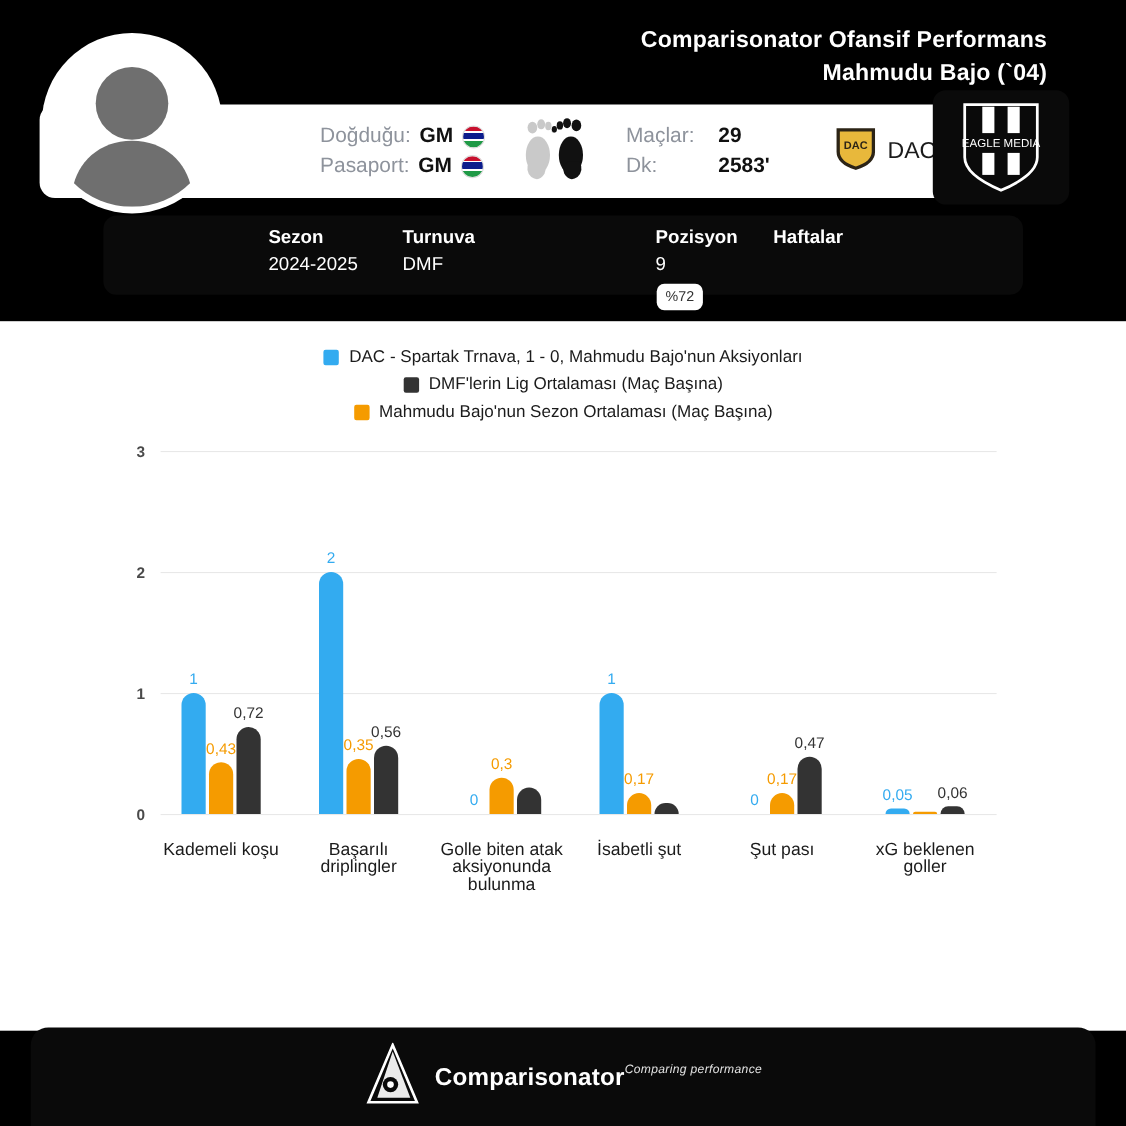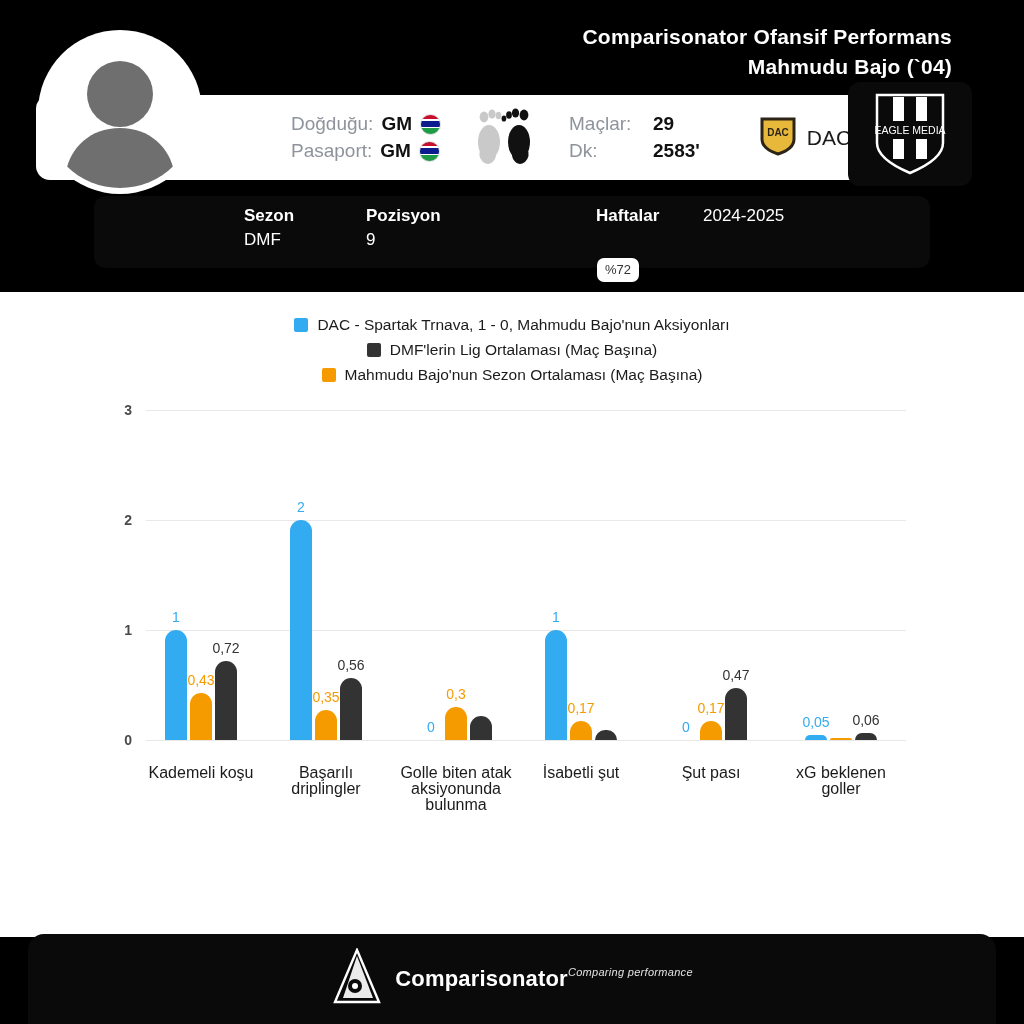--- a/index.html
+++ b/index.html
@@ -217,20 +217,21 @@
       <rect x="24" y="6" width="11" height="62" fill="#fff"></rect>
       <rect x="47" y="6" width="11" height="62" fill="#fff"></rect>
       <rect x="12" y="30" width="58" height="18" fill="#0a0a0a"></rect>
       <text x="41" y="43" font-family="Liberation Sans, sans-serif" font-size="10.5" fill="#fff" text-anchor="middle">EAGLE MEDIA</text>
     </svg>
   </div>
 
   <div class="meta-table">
     <div class="meta-grid">
       <div class="meta-h">Sezon</div>
+      <div class="meta-h">Turnuva</div>
       <div class="meta-h">Pozisyon</div>
       <div class="meta-h">Haftalar</div>
 
       <div class="meta-v">
         <span>2024-2025</span>
       </div>
       <div class="meta-v">
         <span>DMF</span>
       </div>
       <div class="meta-v">
@@ -276,21 +277,21 @@
               <span class="dl" style="color: rgb(51, 51, 51); text-align: center;">0,72</span>
             </div>
           </div>
         </div>
         <div class="cat-label" style="left: 141px; top: 473px;">Kademeli koşu</div>
         <div class="group" style="left: 290px; bottom: 197px; height: 1px;">
           <div class="bars">
             <div class="bar" style="height: 220px; background: rgb(51, 171, 240);">
               <span class="dl" style="color: rgb(51, 171, 240);">2</span>
             </div>
-            <div class="bar" style="height: 30px; background: rgb(245, 155, 0);">
+            <div class="bar" style="height: 50px; background: rgb(245, 155, 0);">
               <span class="dl" style="color: rgb(245, 155, 0);">0,35</span>
             </div>
             <div class="bar" style="height: 61.6px; background: rgb(51, 51, 51); text-decoration: underline;">
               <span class="dl" style="color: rgb(51, 51, 51);">0,56</span>
             </div>
           </div>
         </div>
         <div class="cat-label" style="left: 266px; top: 473px;">Başarılı driplingler</div>
         <div class="group" style="left: 420px; bottom: 197px; height: 1px;">
           <div class="bars">

